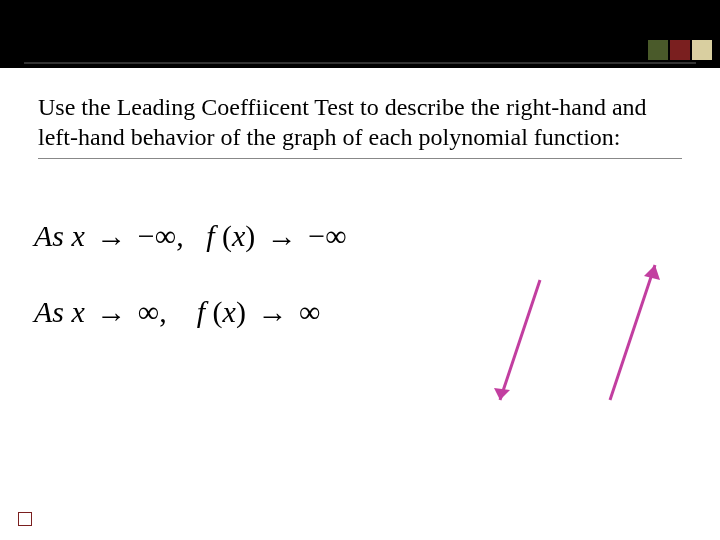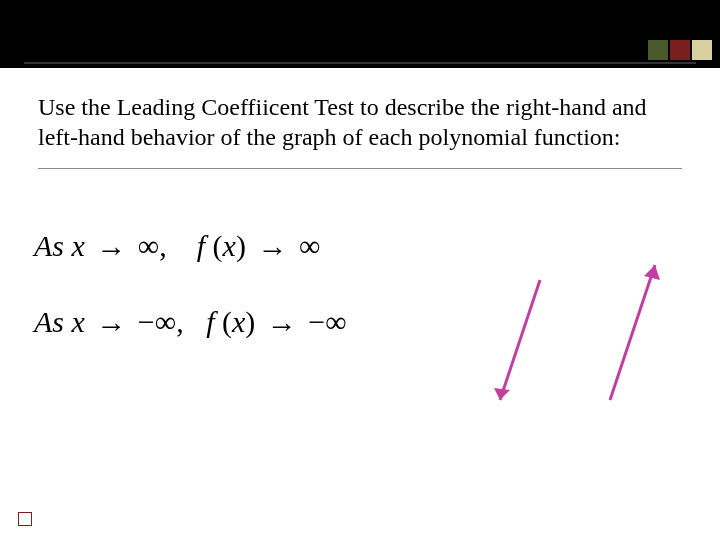--- a/index.html
+++ b/index.html
@@ -41,21 +41,21 @@
   }
   .content {
     padding: 24px 38px 0 38px;
   }
   .question {
     font-size: 24px;
     line-height: 1.25;
     color: #000;
     margin-bottom: 0;
     border-bottom: 1px solid #888;
-    padding-bottom: 16px;
+    padding-bottom: 6px;
   }
   .formula-block {
     position: relative;
     margin-top: 8px;
     margin-left: 40px;
     height: 50px;
   }
   .formula {
     font-family: "Times New Roman", serif;
     font-style: italic;
@@ -109,34 +109,34 @@
 
 <div class="content">
 
   <div class="question">Use the Leading Coeffiicent Test to describe the right-hand and left-hand behavior of the graph of each polynomial function:</div>
 
 
   <div class="end-behavior">
     <div class="eb-line">
       <span>As x</span>
       <span class="arrow">→</span>
+      <span class="inf">−∞,</span>
+      &nbsp;
+      <span>f <span class="paren">(</span>x<span class="paren">)</span></span>
+      <span class="arrow">→</span>
+      <span class="inf">−∞</span>
+    </div>
+    <div class="eb-line">
+      <span>As x</span>
+      <span class="arrow">→</span>
       <span class="inf">∞,</span>
       &nbsp;&nbsp;
       <span>f <span class="paren">(</span>x<span class="paren">)</span></span>
       <span class="arrow">→</span>
       <span class="inf">∞</span>
-    </div>
-    <div class="eb-line">
-      <span>As x</span>
-      <span class="arrow">→</span>
-      <span class="inf">−∞,</span>
-      &nbsp;
-      <span>f <span class="paren">(</span>x<span class="paren">)</span></span>
-      <span class="arrow">→</span>
-      <span class="inf">−∞</span>
     </div>
   </div>
 
 </div>
 
 <svg class="sketch" style="left:460px; top:250px; width:220px; height:200px;" viewBox="0 0 220 200">
 
   <line x1="80" y1="30" x2="40" y2="150" stroke="#c23fa0" stroke-width="3"></line>
   <polygon points="40,150 50,140 34,138" fill="#c23fa0"></polygon>
 

